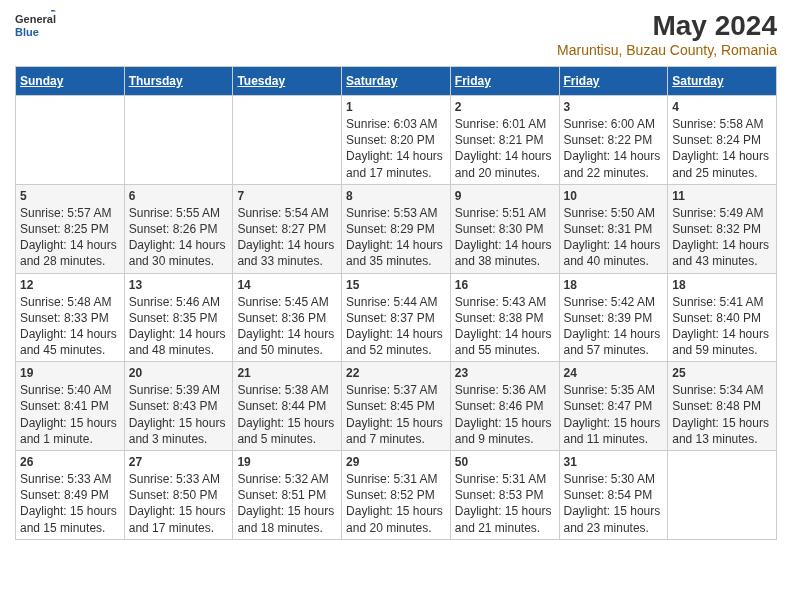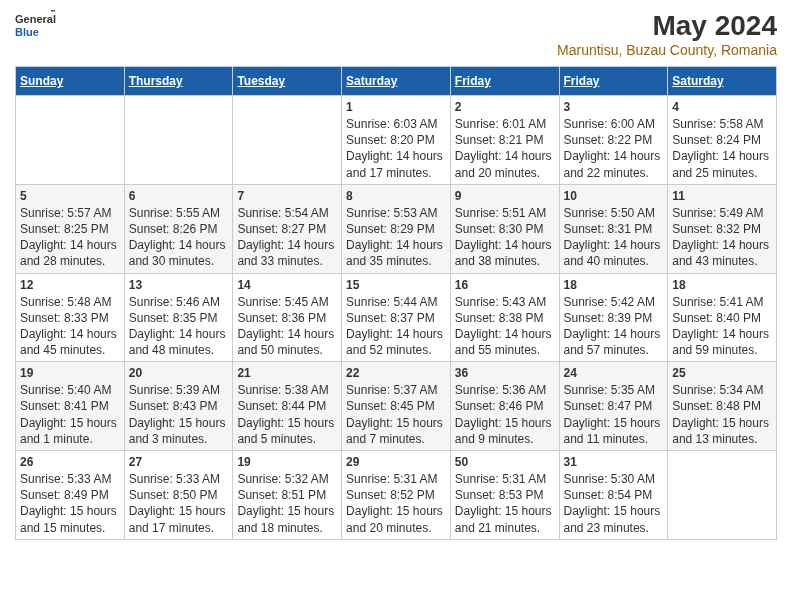--- a/index.html
+++ b/index.html
@@ -252,21 +252,21 @@
             Sunrise: 5:38 AM<br>Sunset: 8:44 PM<br>Daylight: 15 hours and 5 minutes.
           </div>
         </td>
           <td>
           <div class="day-number">22</div>
           <div class="day-info">
             Sunrise: 5:37 AM<br>Sunset: 8:45 PM<br>Daylight: 15 hours and 7 minutes.
           </div>
         </td>
           <td>
-          <div class="day-number">36</div>
+          <div class="day-number">23</div>
           <div class="day-info">
             Sunrise: 5:36 AM<br>Sunset: 8:46 PM<br>Daylight: 15 hours and 9 minutes.
           </div>
         </td>
           <td>
           <div class="day-number">24</div>
           <div class="day-info">
             Sunrise: 5:35 AM<br>Sunset: 8:47 PM<br>Daylight: 15 hours and 11 minutes.
           </div>
         </td>

